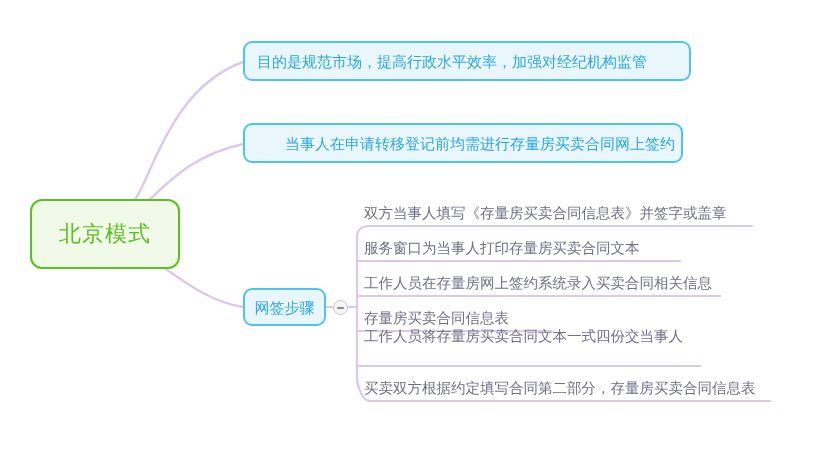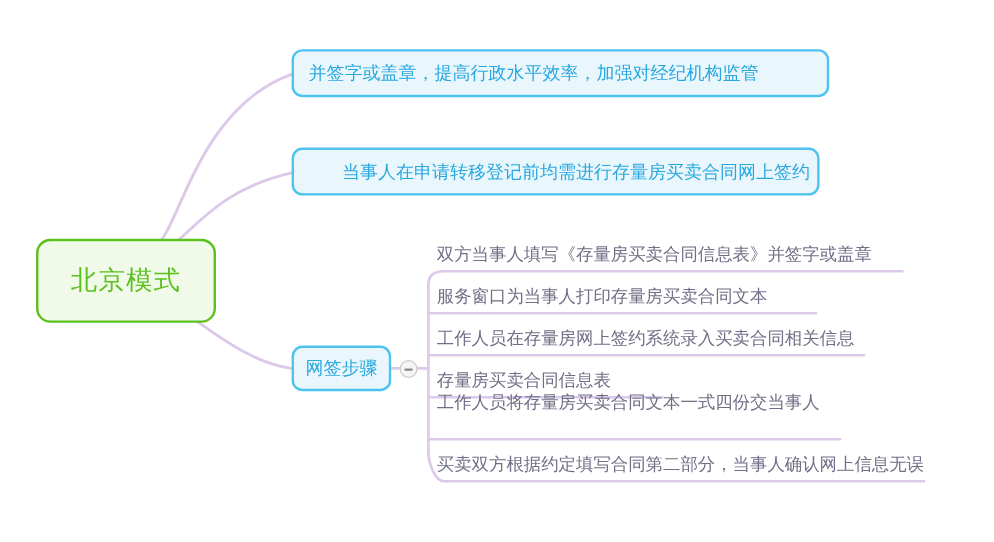--- a/index.html
+++ b/index.html
@@ -166,21 +166,21 @@
     <path d="M357 366 L 370 366 L 700 366" fill="none" stroke="#dcc9ea" stroke-width="2.2" stroke-linecap="round"></path>
 
     <path d="M357 377 C 357 385, 362 401, 370 401 L 770 401" fill="none" stroke="#dcc9ea" stroke-width="2.2" stroke-linecap="round"></path>
   </svg>
 
   <div class="root-node">
     <span class="label">北京模式</span>
   </div>
 
   <div class="topic-box" id="topic-1">
-    <span class="label">并签字或盖章，提高行政水平效率，加强对经纪机构监管</span>
+    <span class="label">目的是规范市场，提高行政水平效率，加强对经纪机构监管</span>
   </div>
 
   <div class="topic-box" id="topic-2">
     <span class="label">当事人在申请转移登记前均需进行存量房买卖合同网上签约</span>
   </div>
 
   <div class="topic-box" id="topic-3">
     <span class="label">网签步骤</span>
   </div>
 
@@ -198,17 +198,17 @@
     <div class="subitem subitem-2">
       <span class="label">工作人员在存量房网上签约系统录入买卖合同相关信息</span>
     </div>
     <div class="subitem subitem-3">
       <span class="label">存量房买卖合同信息表</span>
     </div>
     <div class="subitem subitem-4">
       <span class="label">工作人员将存量房买卖合同文本一式四份交当事人</span>
     </div>
     <div class="subitem subitem-5">
-      <span class="label">买卖双方根据约定填写合同第二部分，当事人确认网上信息无误</span>
+      <span class="label">买卖双方根据约定填写合同第二部分，存量房买卖合同信息表</span>
     </div>
   </div>
 
 </div>
 
 </body></html>

